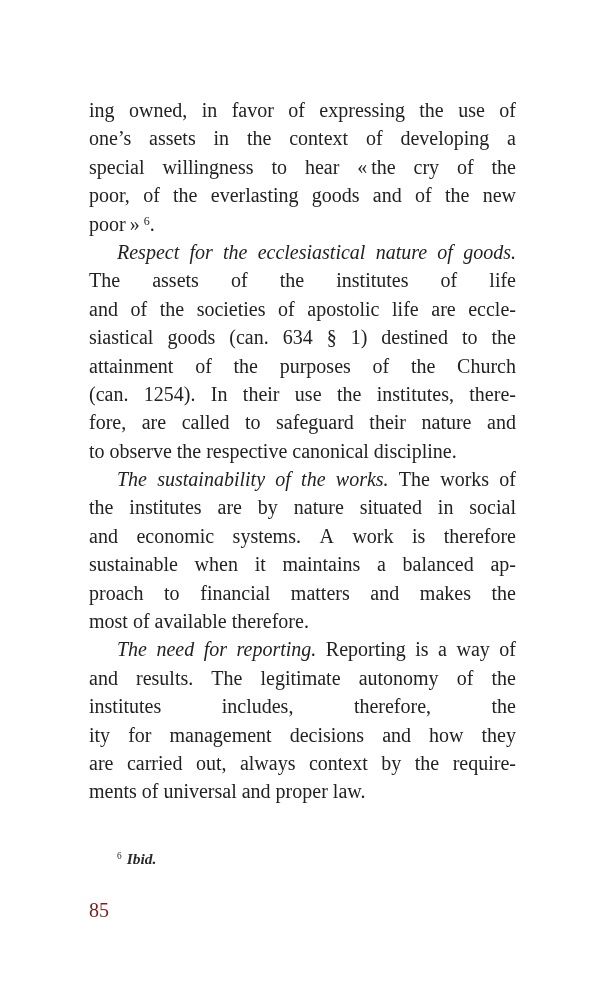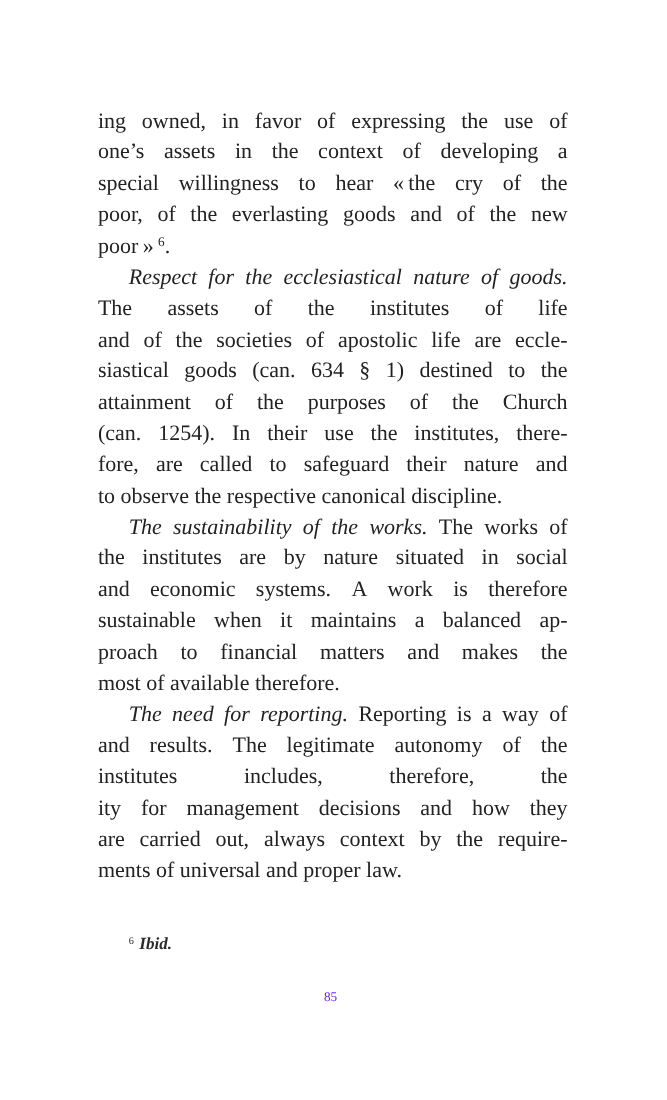--- a/index.html
+++ b/index.html
@@ -59,23 +59,23 @@
   }
   .footnote .it {
     margin-left: 5px;
     font-weight: bold;
   }
   .page-number {
     position: absolute;
     left: 89px;
     top: 899px;
     width: 423px;
-    text-align: center;
-    font-size: 12px;
-    color: #6d28d9;
+    text-align: left;
+    font-size: 20px;
+    color: #7f1d1d;
   }
 </style>
 </head>
 <body>
 
 <div class="page">
   <div class="text-block">
       <div class="line"><span>ing</span><span>owned,</span><span>in</span><span>favor</span><span>of</span><span>expressing</span><span>the</span><span>use</span><span>of</span></div>
       <div class="line"><span>one’s</span><span>assets</span><span>in</span><span>the</span><span>context</span><span>of</span><span>developing</span><span>a</span></div>
       <div class="line"><span>special</span><span>willingness</span><span>to</span><span>hear</span><span>« the</span><span>cry</span><span>of</span><span>the</span></div>

